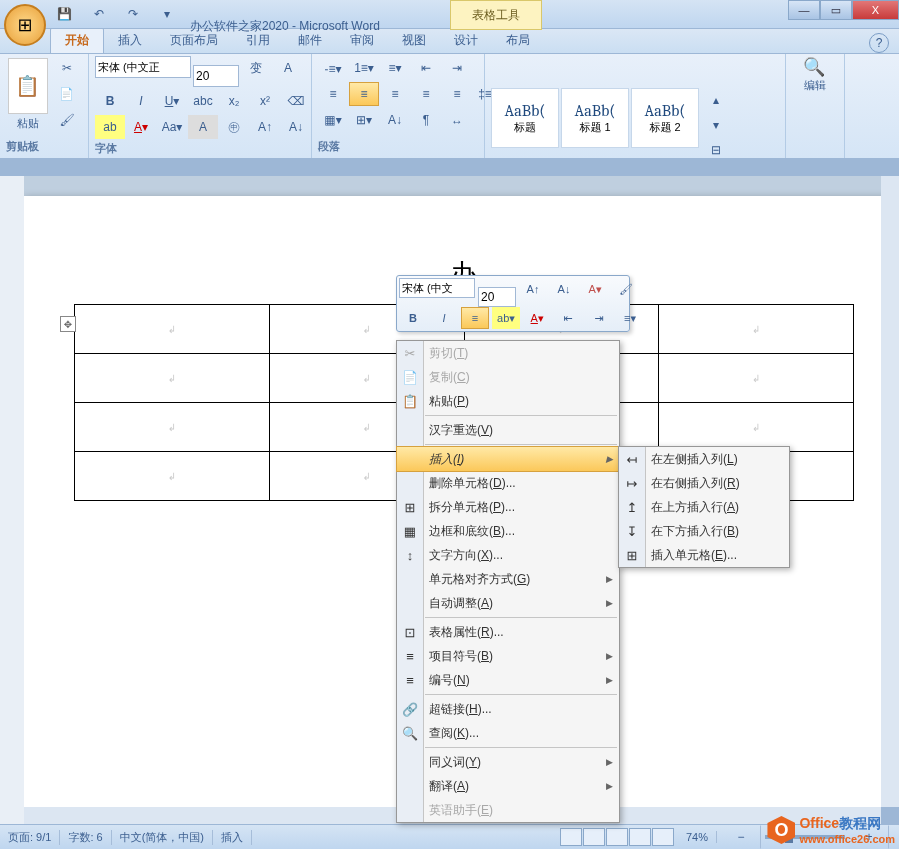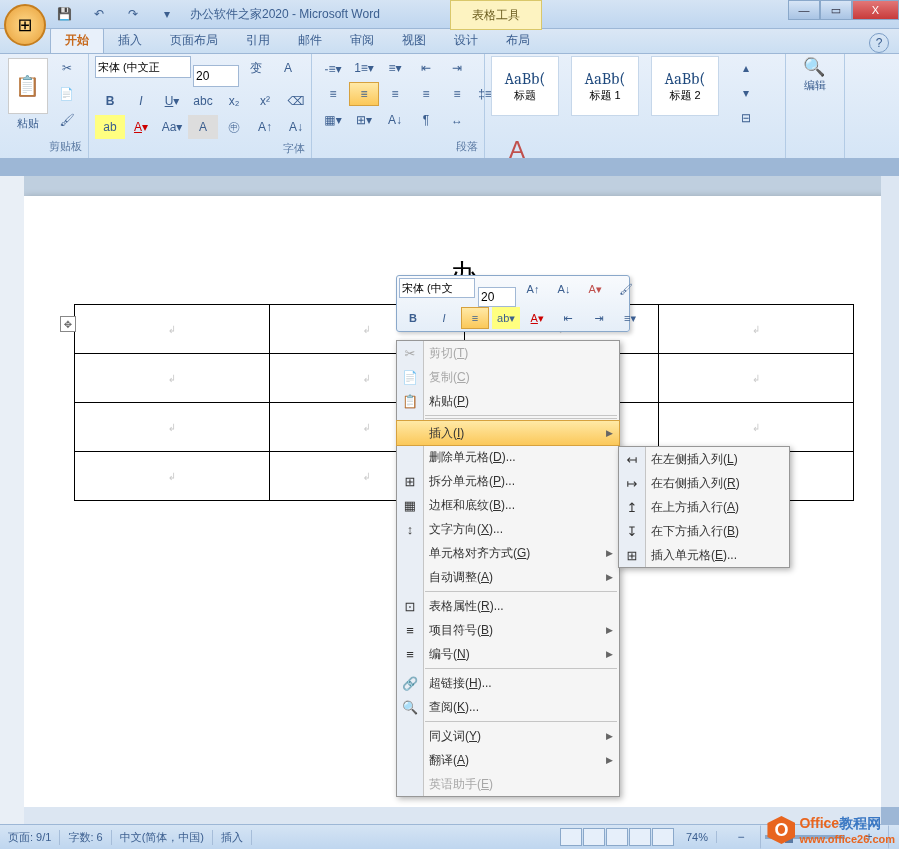--- a/index.html
+++ b/index.html
@@ -1,37 +1,37 @@
 <!DOCTYPE html>
 <html><head>
 <meta charset="utf-8">
 <style>
 body { margin:0; font-family:'Microsoft YaHei','SimSun',sans-serif; font-size:12px; background:#fff; width:899px; height:849px; overflow:hidden; position:relative; }
 .titlebar { height:28px; background:linear-gradient(#d5e4f4,#bfd6ef); display:flex; align-items:center; border-bottom:1px solid #9db7d6; position:relative; }
 .office-btn { width:38px; height:38px; background:radial-gradient(circle,#ffd98a,#e8a03a); border-radius:50%; position:absolute; top:4px; left:4px; border:2px solid #c57e1f; display:flex; align-items:center; justify-content:center; font-size:18px; z-index:5; }
 .qat { margin-left:50px; display:flex; gap:4px; align-items:center; }
 .qat span { display:inline-flex; width:20px; height:20px; align-items:center; justify-content:center; color:#3b5e8f; }
-.title-text { position:absolute; left:190px; top:6px; font-size:12px; color:#3b5e8f;text-align:right; }
+.title-text { position:absolute; left:190px; top:18px; font-size:12px; color:#3b5e8f;text-align:right; }
 .contextual-tab { position:absolute; left:450px; top:0; width:90px; height:28px; background:#fdf3c1; border:1px solid #d9c76a; display:flex; align-items:center; justify-content:center; color:#6b5d1f; font-size:12px; }
 .winbtns { position:absolute; right:0; top:0; display:flex; }
 .winbtn { width:30px; height:18px; background:linear-gradient(#d7e5f6,#a9c4e4); border:1px solid #8aa8ca; display:flex; align-items:center; justify-content:center; font-size:11px; color:#334; }
 .winbtn.close { background:linear-gradient(#e27777,#c83b3b); color:#fff; width:45px; }
 .tabs { height:24px; background:linear-gradient(#dbe7f5,#cadef2); display:flex; align-items:flex-end; padding-left:50px; border-bottom:1px solid #9db7d6; }
 .tab { padding:4px 14px; color:#3b5e8f; cursor:pointer; font-size:12px; }
 .tab.active { background:#e8f0fa; border:1px solid #9db7d6; border-bottom:none; border-radius:3px 3px 0 0; color:#c76a1e; font-weight:bold; }
 .tabs .help { margin-left:auto; margin-right:10px; color:#3b5e8f; width:18px; height:18px; border:1px solid #7a9cc5; border-radius:50%; display:flex; align-items:center; justify-content:center; }
 .ribbon { height:104px; background:linear-gradient(#e8f0fa,#d5e5f6); display:flex; border-bottom:1px solid #9db7d6; }
 .group { border-right:1px solid #b3cbe5; padding:2px 6px; display:flex; flex-direction:column; position:relative; }
-.group-label { text-align:right; font-size:11px; color:#5b7aa3; padding:2px 0; }
+.group-label { text-align:left; font-size:11px; color:#5b7aa3; padding:2px 0;font-weight:bold; }
 .clipboard-big { width:38px; height:54px; background:#fff; border:1px solid #ccc; display:flex; align-items:center; justify-content:center; font-size:20px; margin:2px; }
 .group-body { flex:1; display:flex; gap:2px; flex-wrap:wrap; align-content:flex-start; }
 .rbtn { display:inline-flex; align-items:center; justify-content:center; height:22px; min-width:22px; padding:0 3px; border:1px solid transparent; color:#3b5e8f; font-size:12px; }
 .font-select { width:90px; height:20px; border:1px solid #a1b8d5; background:#fff; font-size:11px; padding:0 2px; }
 .size-select { width:40px; height:20px; border:1px solid #a1b8d5; background:#fff; font-size:12px; padding:0 2px;margin-top:9px; }
-.style-gallery { display:flex; gap:12px; }
+.style-gallery { display:flex; gap:2px;margin-top:32px; }
 .style-item { width:66px; height:58px; border:1px solid #c6d7ea; background:#fff; display:flex; flex-direction:column; align-items:center; justify-content:center; font-size:11px; }
 .style-item .sample { font-family:Cambria,serif; font-size:16px; color:#1f497d; }
 .change-style { display:flex; flex-direction:column; align-items:center; padding:4px; }
 .change-style .ico { font-size:24px; color:#c0504d; }
 .doc-area { position:absolute; top:158px; left:0; right:0; bottom:24px; background:#9db7d6; display:flex; }
 .ruler-h { height:18px; background:#e9eff6; border-bottom:1px solid #b7c9df; margin-left:24px; margin-right:18px; }
 .ruler-v { width:24px; background:#e9eff6; border-right:1px solid #b7c9df; position:absolute; top:18px; bottom:0; left:0; }
 .page-wrap { position:absolute; top:18px; left:24px; right:18px; bottom:0; overflow:auto; background:#bfcfdf; }
 .page { width:780px; min-height:800px; background:#fff; margin:20px auto; box-shadow:0 2px 8px rgba(0,0,0,0.3); padding:60px 50px; position:relative; }
 .doc-title { font-size:28px; font-family:SimSun; text-align:center; margin-bottom:10px; }
@@ -55,21 +55,21 @@
 .mini-toolbar { position:absolute; top:275px; left:396px; width:228px; background:linear-gradient(#f8fafd,#e5eef8); border:1px solid #8aa8ca; border-radius:3px; padding:2px; z-index:50; box-shadow:2px 2px 4px rgba(0,0,0,0.2); }
 .mini-row { display:flex; gap:3px; flex-wrap:nowrap; }
 .mini-row .rbtn { height:20px; min-width:20px; font-size:11px; }
 .mini-toolbar .font-select { width:70px; height:18px; }
 .mini-toolbar .size-select { width:32px; height:18px; }
 .rbtn.active { background:linear-gradient(#ffe9a6,#fbc85a); border:1px solid #d6a13e; }
 .ctx-menu { position:absolute; top:340px; left:396px; width:222px; background:#f5f5f5; border:1px solid #979797; box-shadow:2px 2px 6px rgba(0,0,0,0.3); z-index:50; }
 .ctx-menu .gutter { width:26px; background:#e9eef5; position:absolute; top:0; bottom:0; left:0; border-right:1px solid #c5c5c5; }
 .ctx-item { position:relative; height:24px; display:flex; align-items:center; padding-left:32px; font-size:12px; color:#333; }
 .ctx-item.disabled { color:#a8a8a8; }
-.ctx-item.hover { background:linear-gradient(#ffe9a6,#fbc85a); border:1px solid #d6a13e; margin:-1px; }
+.ctx-item.hover { background:linear-gradient(#ffe9a6,#fbc85a); border:1px solid #d6a13e; margin:-1px;font-style:italic; }
 .ctx-item .ico { position:absolute; left:4px; width:18px; height:18px; display:flex; align-items:center; justify-content:center; font-size:13px; }
 .ctx-item .arrow { margin-left:auto; margin-right:6px; font-size:9px; color:#666; }
 .ctx-sep { height:1px; background:#c5c5c5; margin:2px 2px 2px 28px; }
 .submenu { position:absolute; top:446px; left:618px; width:170px; background:#f5f5f5; border:1px solid #979797; box-shadow:2px 2px 6px rgba(0,0,0,0.3); z-index:60; }
 .submenu .gutter { width:26px; background:#e9eef5; position:absolute; top:0; bottom:0; left:0; border-right:1px solid #c5c5c5; }
 u.key { text-decoration:underline; }
 .table-anchor { position:absolute; top:316px; left:60px; width:14px; height:14px; border:1px solid #888; background:#fff; display:flex; align-items:center; justify-content:center; font-size:10px; color:#666; z-index:30; }
 </style>
 </head>
 <body>
@@ -295,20 +295,23 @@
       </div>
       <div class="ctx-item disabled">
         <span class="ico">📄</span>
         <span>复制(<u class="key">C</u>)</span>
       </div>
       <div class="ctx-item">
         <span class="ico">📋</span>
         <span>粘贴(<u class="key">P</u>)</span>
       </div>
       <div class="ctx-sep"></div>
+      <div class="ctx-item">
+        <span>汉字重选(<u class="key">V</u>)</span>
+      </div>
       <div class="ctx-sep"></div>
       <div class="ctx-item hover">
         <span>插入(<u class="key">I</u>)</span>
         <span class="arrow">▶</span>
       </div>
       <div class="ctx-item">
         <span>删除单元格(<u class="key">D</u>)...</span>
       </div>
       <div class="ctx-item">
         <span class="ico">⊞</span>

